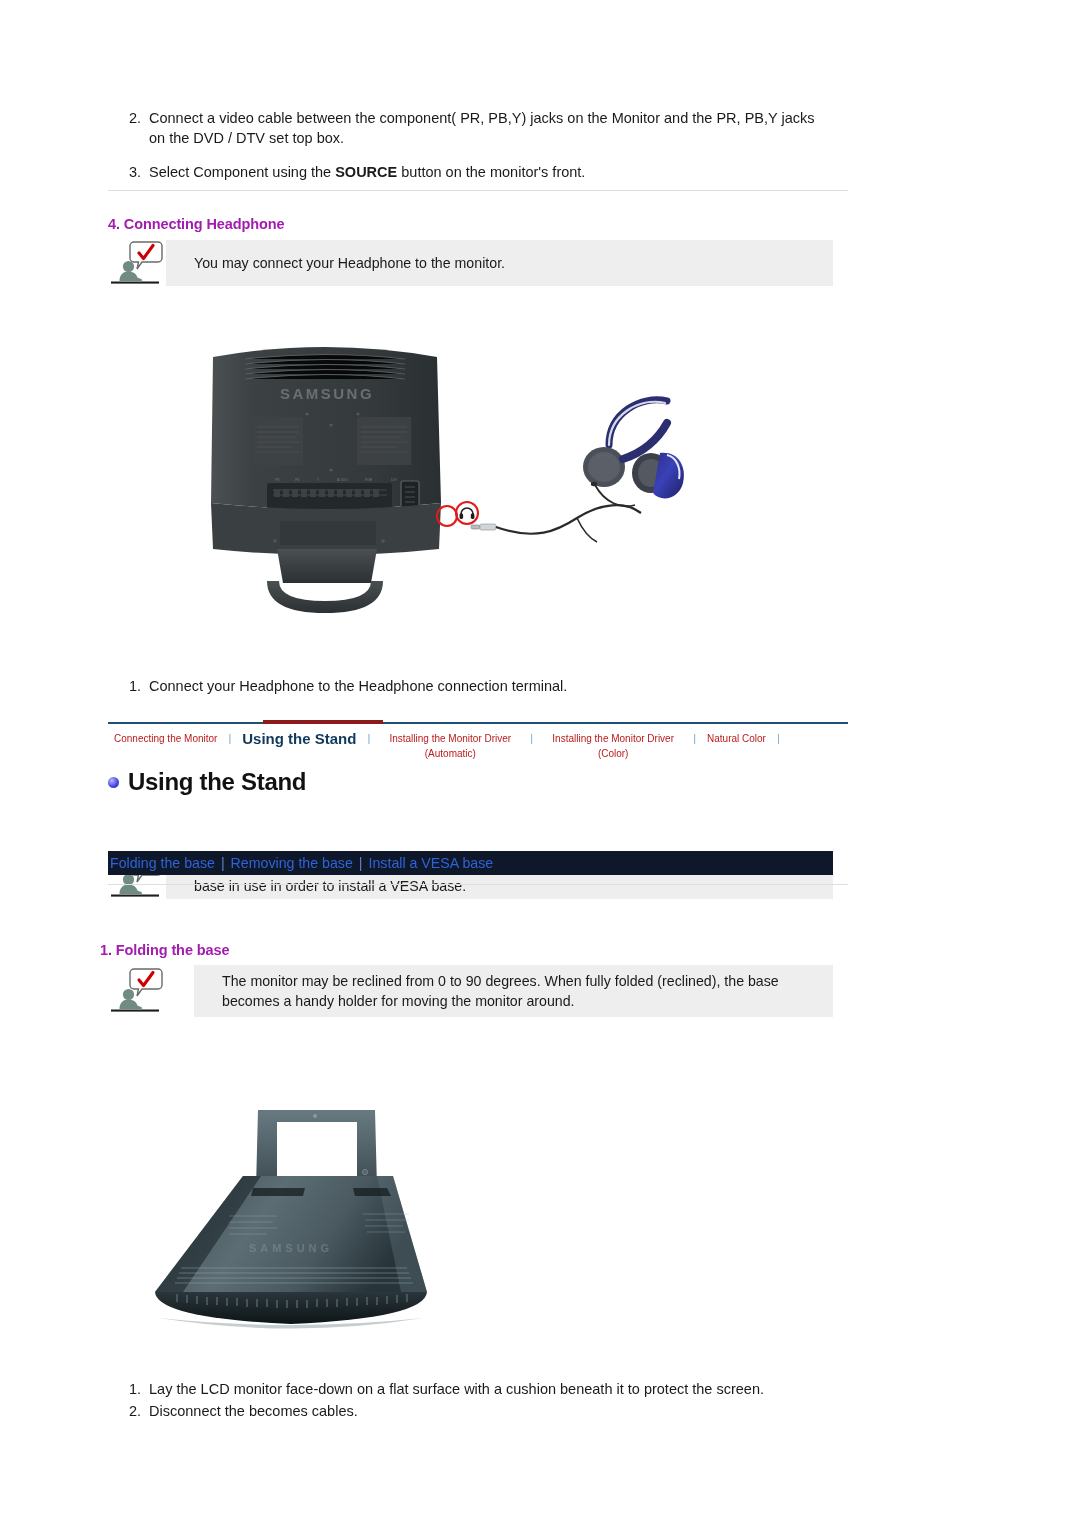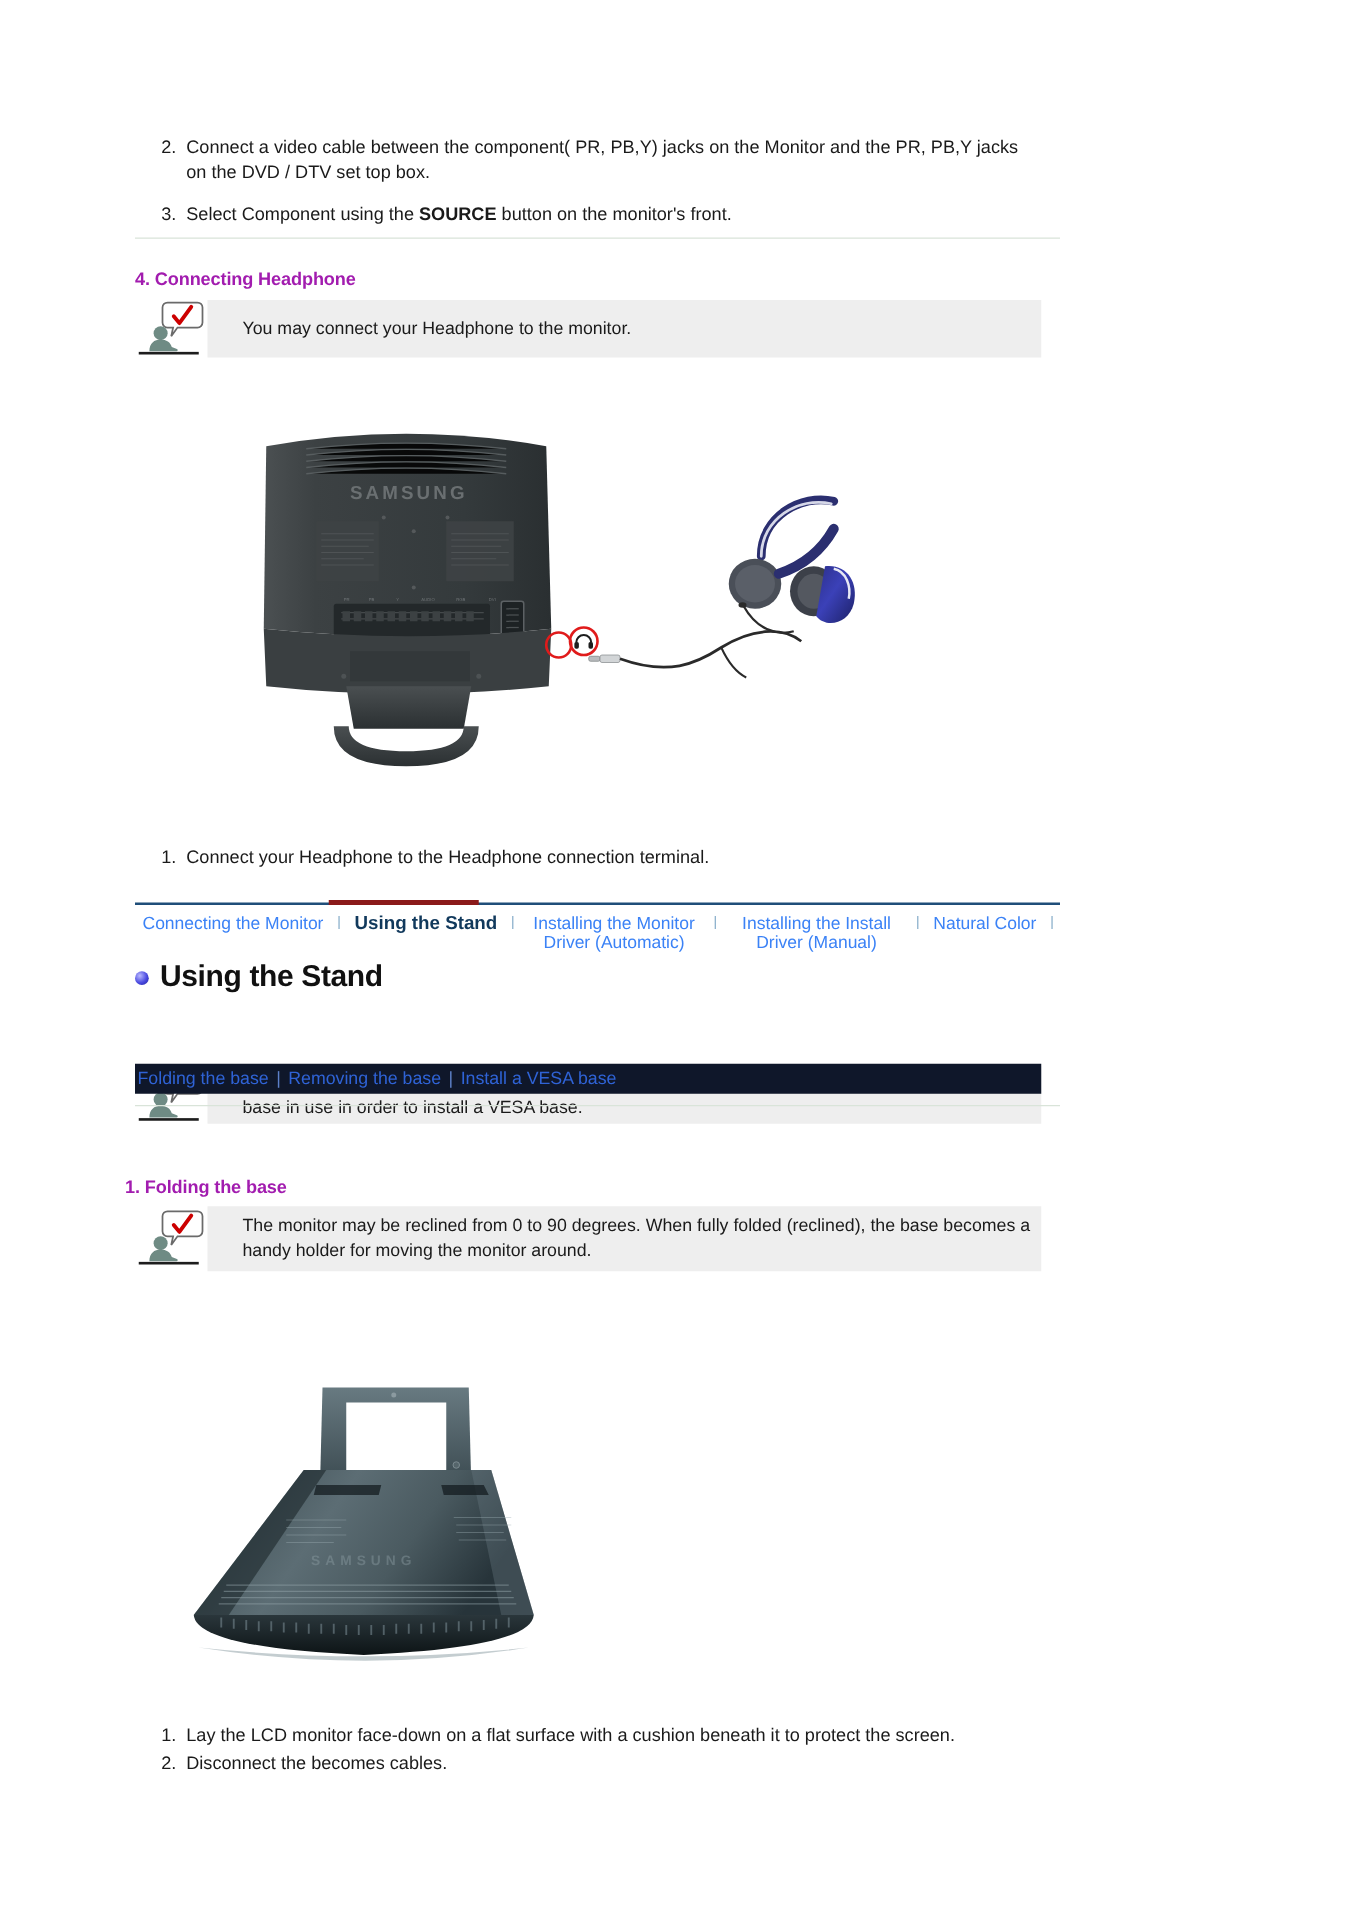--- a/index.html
+++ b/index.html
@@ -104,22 +104,22 @@
     top: -4px;
     height: 4px;
     background: #8b1a1a;
   }
   .tabrow {
     display: flex;
     align-items: flex-start;
     padding-top: 7px;
   }
   .tab {
-    color: #3b82f6;
-    font-size: 14px;
+    color: #b91c1c;
+    font-size: 10px;
     line-height: 15px;
     text-align: center;
     white-space: nowrap;
     padding: 0 6px;
     font-family: "Liberation Sans", sans-serif;
   }
   .tab.two-line {
     white-space: normal;
     width: 138px;
   }
@@ -377,21 +377,21 @@
 
   <div class="tabbar" style="left:108px; top:722px; width:740px;">
     <div class="activebar" style="left:155px; width:120px;"></div>
     <div class="tabrow">
       <div class="tab">Connecting the Monitor</div>
       <div class="sep">|</div>
       <div class="tab active">Using the Stand</div>
       <div class="sep">|</div>
       <div class="tab two-line">Installing the Monitor Driver (Automatic)</div>
       <div class="sep">|</div>
-      <div class="tab two-line">Installing the Install Driver (Manual)</div>
+      <div class="tab two-line">Installing the Monitor Driver (Color)</div>
       <div class="sep">|</div>
       <div class="tab">Natural Color</div>
       <div class="sep">|</div>
     </div>
   </div>
 
   <div class="pagetitle" style="left:108px; top:768px;">
     <span class="titlebullet"></span>
     <span>Using the Stand</span>
   </div>
@@ -416,21 +416,21 @@
     <span class="pipe">|</span>
     <a>Removing the base</a>
     <span class="pipe">|</span>
     <a>Install a VESA base</a>
   </div>
 
   <div class="rule" style="left:108px; top:884px; width:740px;"></div>
 
   <div class="sec-head" style="left:100px; top:942px;">1. Folding the base</div>
 
-  <div class="notewrap" style="left:108px; top:965px; width:725px; height:52px;">
+  <div class="notewrap" style="left:108px; top:965px; width:725px; height:52px;gap:28px;">
     <div class="noteicon">
       <svg class="icon-note-svg" width="58" height="52" viewBox="0 0 58 52">
         <path d="M26 4 H50 A4 4 0 0 1 54 8 V20 A4 4 0 0 1 50 24 H34 L29 31 L30.5 24 H26 A4 4 0 0 1 22 20 V8 A4 4 0 0 1 26 4 Z" fill="#ffffff" stroke="#6a6a6a" stroke-width="1.4"></path>
         <path d="M31 15 L35.5 20.5 L45 7.5" fill="none" stroke="#cc0000" stroke-width="3.1" stroke-linecap="round" stroke-linejoin="round"></path>
         <circle cx="20.5" cy="29.5" r="5.6" fill="#6f8b84"></circle>
         <path d="M11.5 44 C11.5 37.5 15.5 34.5 20.5 34.5 C25 34.5 28.5 36.7 29.4 40.6 L33.5 42.2 C34.6 42.6 34.3 44 33.2 44 Z" fill="#6f8b84"></path>
         <rect x="3" y="44.5" width="48" height="2.1" fill="#1d1d1d"></rect>
       </svg>
     </div>
     <div class="notebox">

